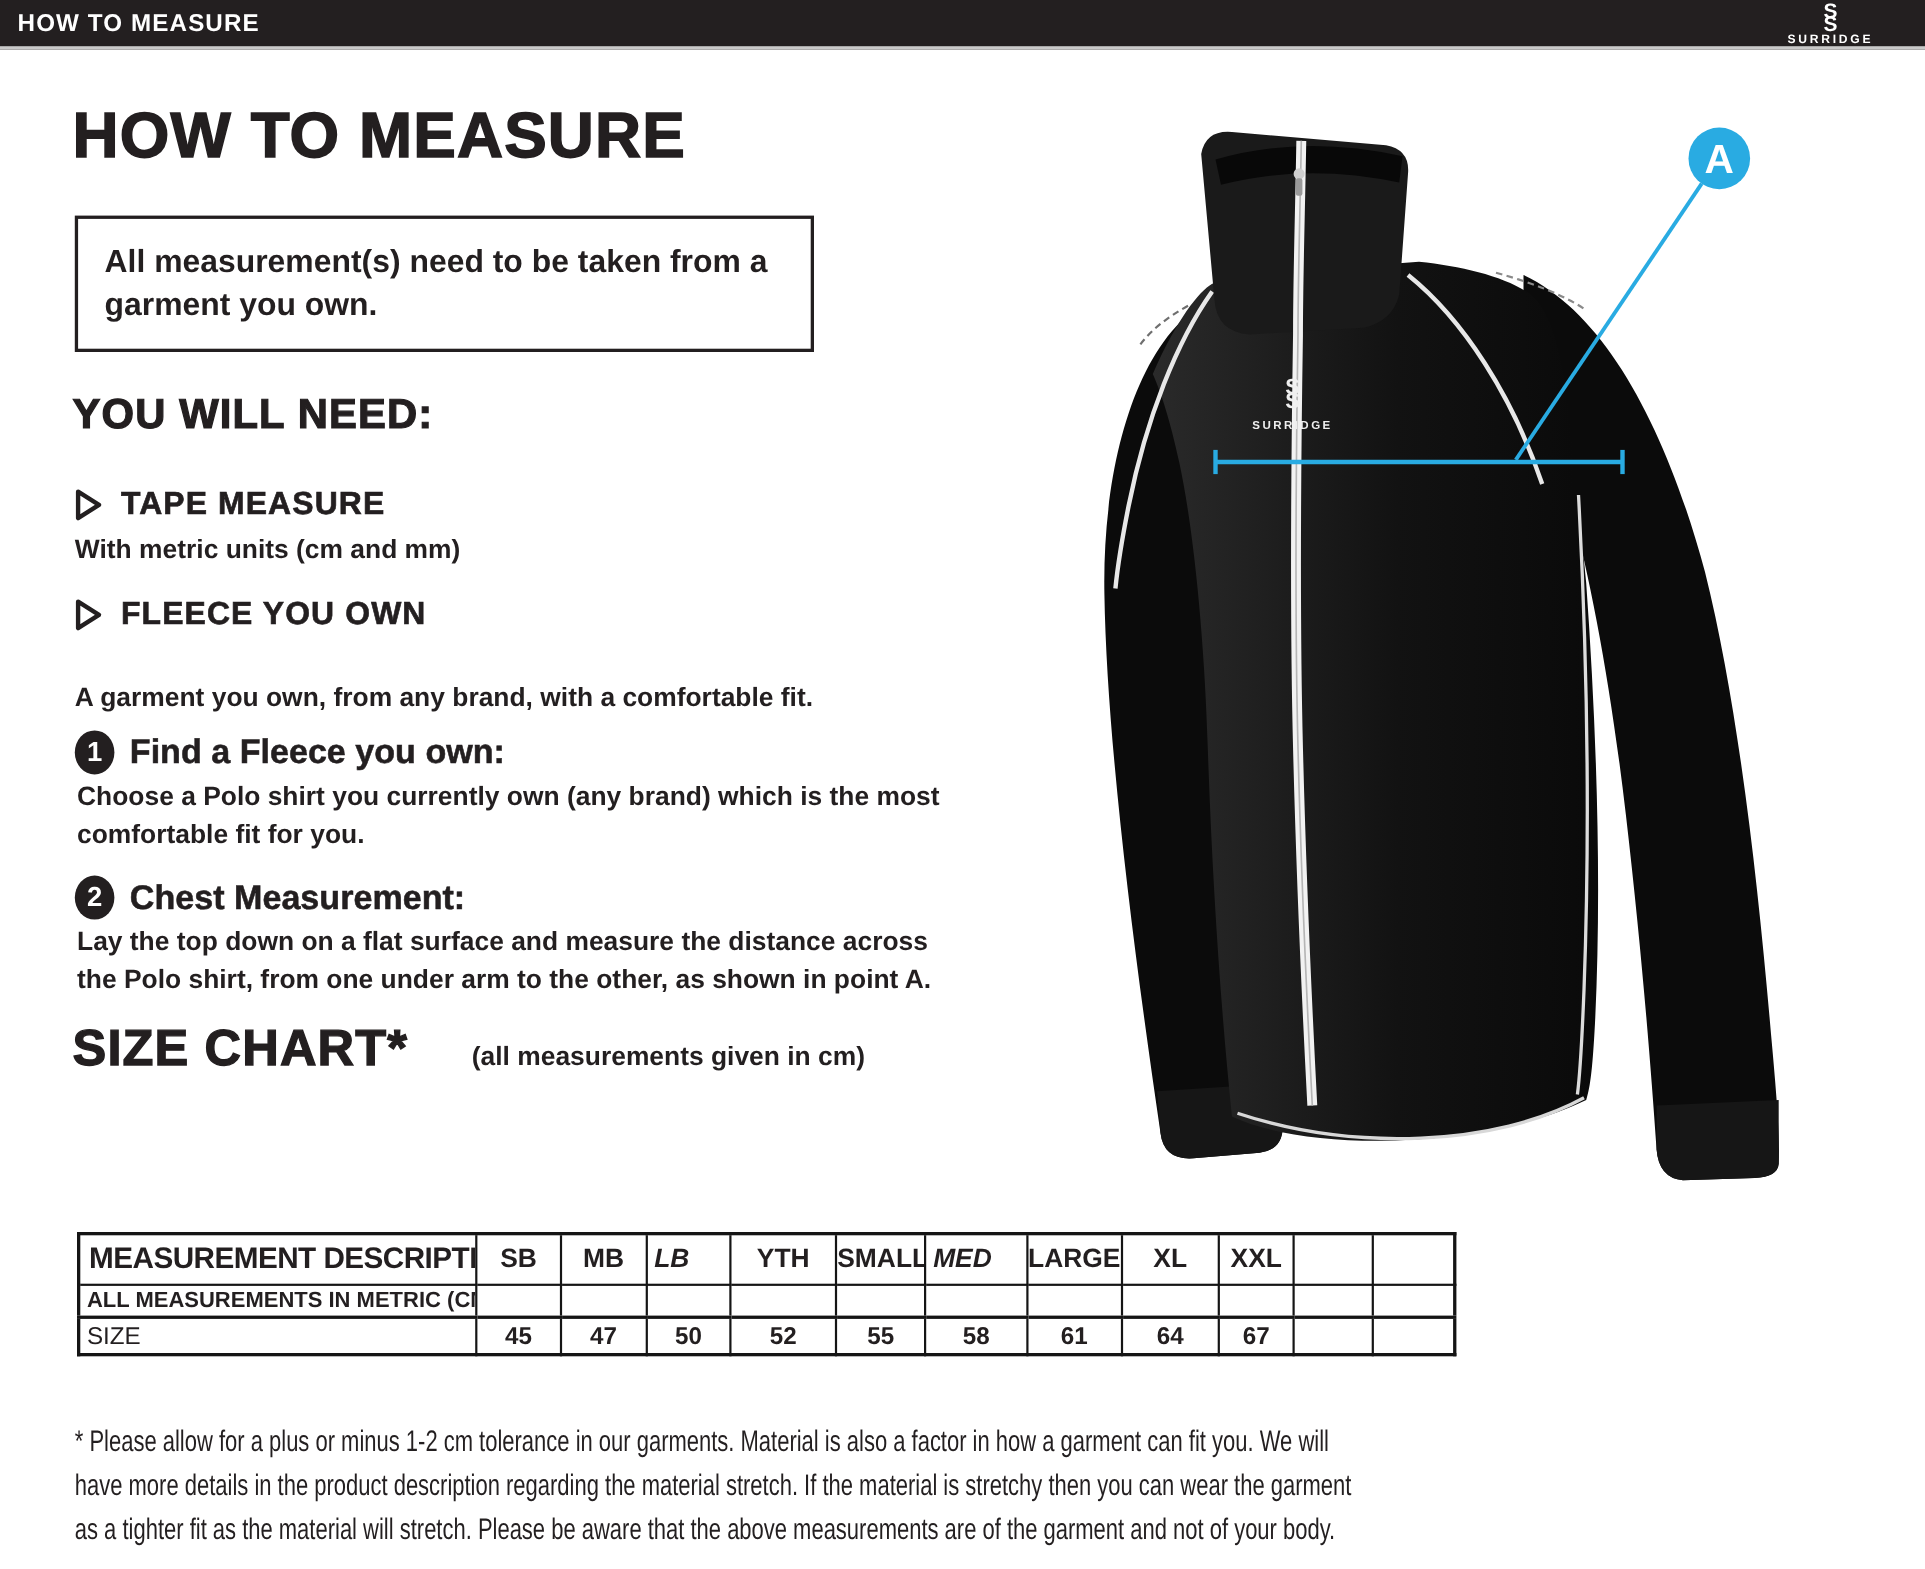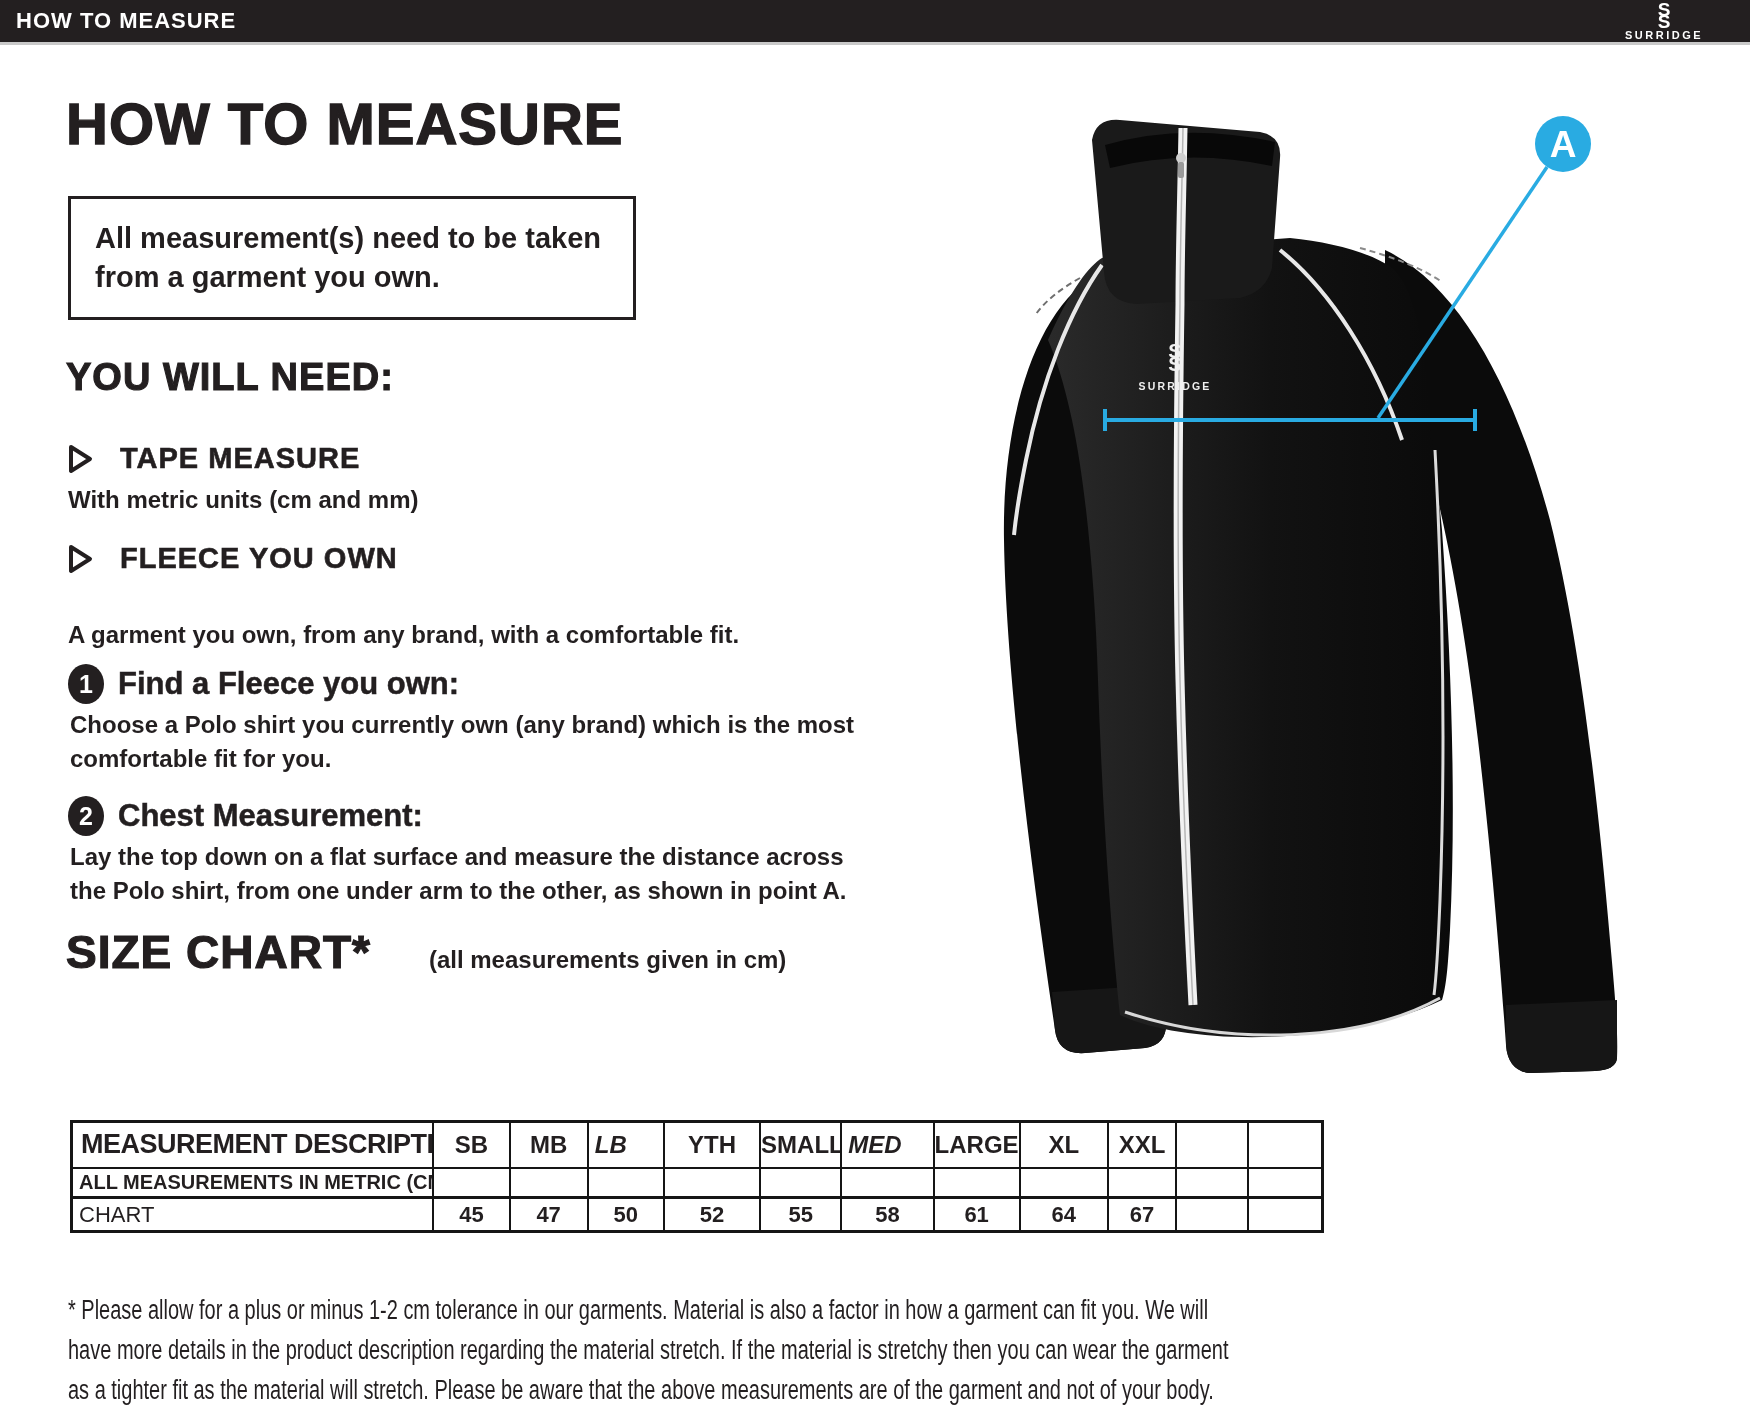--- a/index.html
+++ b/index.html
@@ -9,28 +9,28 @@
   
   .topbar{position:absolute;left:0;top:0;width:1750px;height:42px;
           background:#231f20;border-bottom:3px solid #c9c9c9;}
   .topbar-title{position:absolute;left:16px;top:0;height:42px;line-height:42px;
           color:#fff;font-size:22px;font-weight:700;letter-spacing:1px;}
   .topbar-logo{position:absolute;right:26px;top:2px;}
 
   
   .h1{position:absolute;left:66px;top:90px;font-size:58px;font-weight:700;
       letter-spacing:1px;-webkit-text-stroke:1.4px #231f20;}
-  .note-box{position:absolute;left:68px;top:196px;width:568px;box-sizing:border-box;
+  .note-box{position:absolute;left:68px;top:196px;width:672px;box-sizing:border-box;
       border:3px solid #231f20;padding:20px 24px;font-size:29px;font-weight:700;
       line-height:1.35;}
   .h2{position:absolute;left:66px;top:356px;font-size:38px;font-weight:700;
       letter-spacing:1px;-webkit-text-stroke:1.1px #231f20;}
 
   .need-item{position:absolute;left:68px;}
-  .need-title{display:flex;align-items:center;gap:26px;font-size:29px;
+  .need-title{display:flex;align-items:center;gap:16px;font-size:29px;
       font-weight:700;letter-spacing:1px;-webkit-text-stroke:0.6px #231f20;}
   .need-desc{position:absolute;left:68px;font-size:24px;font-weight:700;}
 
   .step-head{position:absolute;left:68px;display:flex;align-items:center;gap:14px;}
   .step-badge{width:36px;height:40px;border-radius:50%;background:#231f20;color:#fff;
       font-size:25px;font-weight:700;display:flex;align-items:center;justify-content:center;}
   .step-title{font-size:31px;font-weight:700;-webkit-text-stroke:0.5px #231f20;}
   .step-body{position:absolute;left:70px;width:800px;font-size:24px;font-weight:700;
       line-height:34px;}
 
@@ -165,21 +165,21 @@
       <td class="cell-val"></td>
       <td class="cell-val"></td>
       <td class="cell-val"></td>
       <td class="cell-val"></td>
       <td class="cell-val"></td>
       <td class="cell-val"></td>
       <td class="cell-val"></td>
       <td class="cell-val"></td>
     </tr>
     <tr class="row-chest">
-      <td class="cell-desc light">CHART</td>
+      <td class="cell-desc light">SIZE</td>
       <td class="cell-val">45</td>
       <td class="cell-val">47</td>
       <td class="cell-val">50</td>
       <td class="cell-val">52</td>
       <td class="cell-val">55</td>
       <td class="cell-val">58</td>
       <td class="cell-val">61</td>
       <td class="cell-val">64</td>
       <td class="cell-val">67</td>
       <td class="cell-val"></td>

